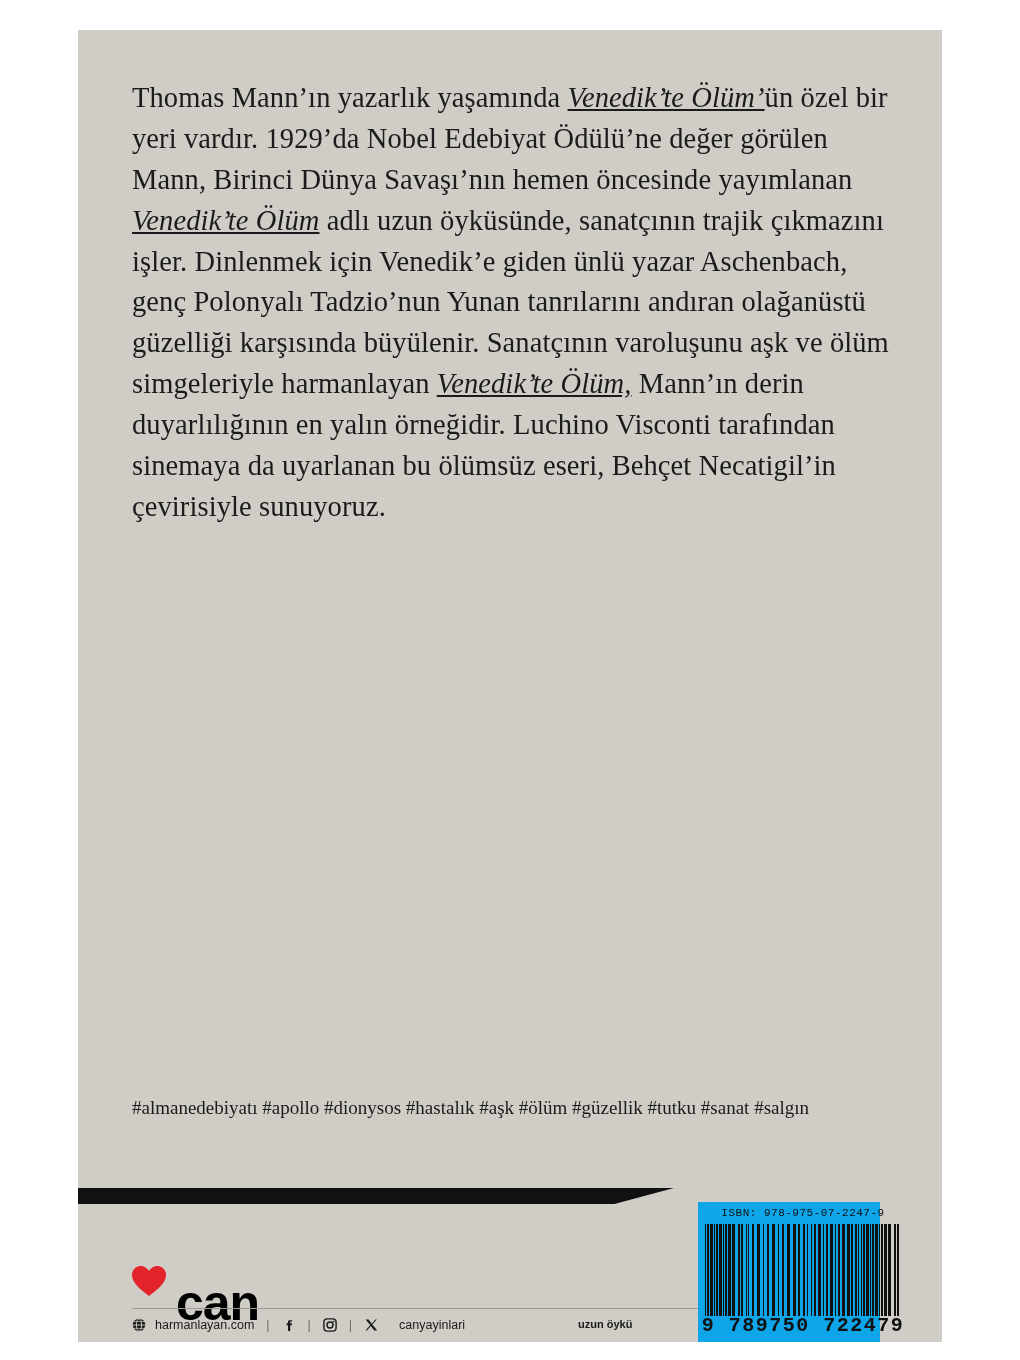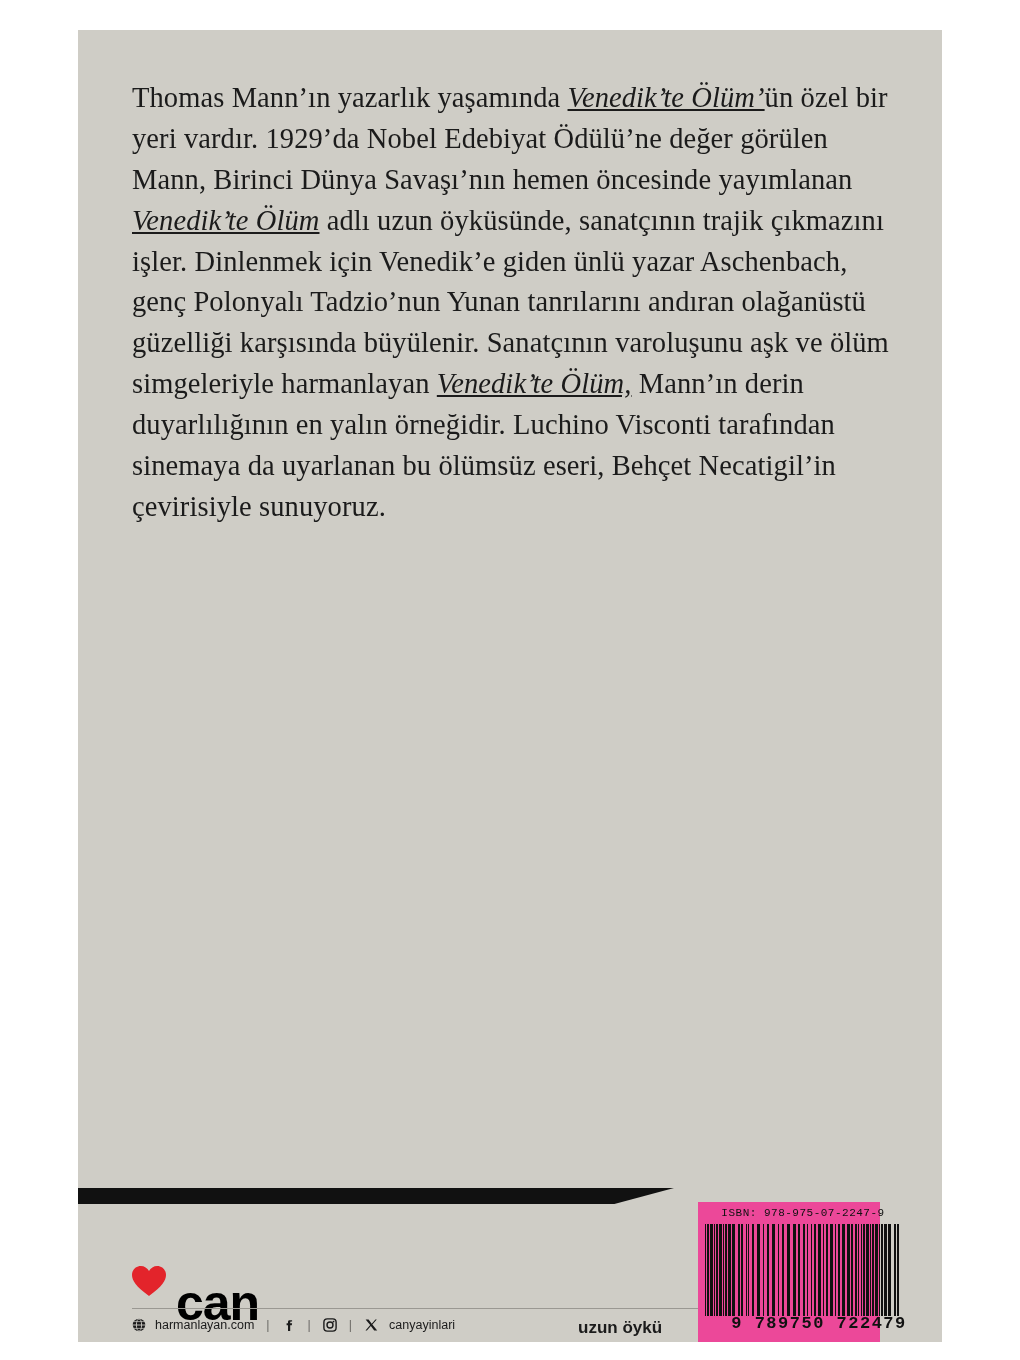--- a/index.html
+++ b/index.html
@@ -104,47 +104,47 @@
     gap: 9px;
     font-family: "Liberation Sans", sans-serif;
     font-size: 12.5px;
     color: #1b1b1b;
   }
   .social-row .sep {
     color: #6d6c68;
     margin: 0 3px;
   }
   .social-row .handle {
-    margin-left: 2px;
+    margin-left: 12px;
     text-align: right;
   }
   .ico {
     display: inline-block;
     width: 14px;
     height: 14px;
     position: relative;
   }
   .ico svg { display: block; }
   .genre {
     position: absolute;
     left: 500px;
     top: 114px;
     font-family: "Liberation Sans", sans-serif;
     font-weight: bold;
-    font-size: 17px;
+    font-size: 11px;
     color: #1b1b1b;
   }
   
   .barcode-box {
     position: absolute;
     left: 620px;
     top: 1172px;
     width: 182px;
     height: 140px;
-    background: #ec4899;
+    background: #0ea5e9;
   }
   .isbn-top {
     position: absolute;
     left: 0;
     top: 5px;
     width: 210px;
     text-align: center;
     font-family: "Liberation Mono", monospace;
     font-size: 11px;
     letter-spacing: 0.5px;
@@ -164,35 +164,35 @@
     background: #111;
   }
   .isbn-bottom {
     position: absolute;
     left: 0;
     top: 112px;
     width: 210px;
     text-align: center;
     font-family: "Liberation Mono", monospace;
     font-weight: bold;
-    font-size: 17px;
+    font-size: 20px;
     letter-spacing: 1.5px;
     color: #111;
-    margin-left: 16px;
   }
 </style>
 </head>
 <body>
 
 <div class="page">
 
   <div class="blurb">
     <span>Thomas Mann’ın yazarlık yaşamında </span><i>Venedik’te Ölüm’</i><span>ün özel bir yeri vardır. 1929’da Nobel Edebiyat Ödülü’ne değer görülen Mann, Birinci Dünya Savaşı’nın hemen öncesinde yayımlanan </span><i>Venedik’te Ölüm</i><span> adlı uzun öyküsünde, sanatçının trajik çıkmazını işler. Dinlenmek için Venedik’e giden ünlü yazar Aschenbach, genç Polonyalı Tadzio’nun Yunan tanrılarını andıran olağanüstü güzelliği karşısında büyülenir. Sanatçının varoluşunu aşk ve ölüm simgeleriyle harmanlayan </span><i>Venedik’te Ölüm,</i><span> Mann’ın derin duyarlılığının en yalın örneğidir. Luchino Visconti tarafından sinemaya da uyarlanan bu ölümsüz eseri, Behçet Necatigil’in çevirisiyle sunuyoruz.</span>
   </div>
 
+  <div class="tags">#almanedebiyatı #apollo #dionysos #hastalık #aşk #ölüm #güzellik #tutku #sanat #salgın</div>
 
   <div class="footer-bar"></div>
 
   <div class="footer">
 
     <div class="logo">
       <span class="heart">
         <svg width="34" height="31" viewBox="0 0 34 31">
           <path d="M17 30 C 4 20.5, 0 14.5, 0 9 C 0 3.6, 4.2 0, 8.8 0 C 12.3 0, 15.4 2, 17 5 C 18.6 2, 21.7 0, 25.2 0 C 29.8 0, 34 3.6, 34 9 C 34 14.5, 30 20.5, 17 30 Z" fill="#e3242b"></path>
         </svg>

